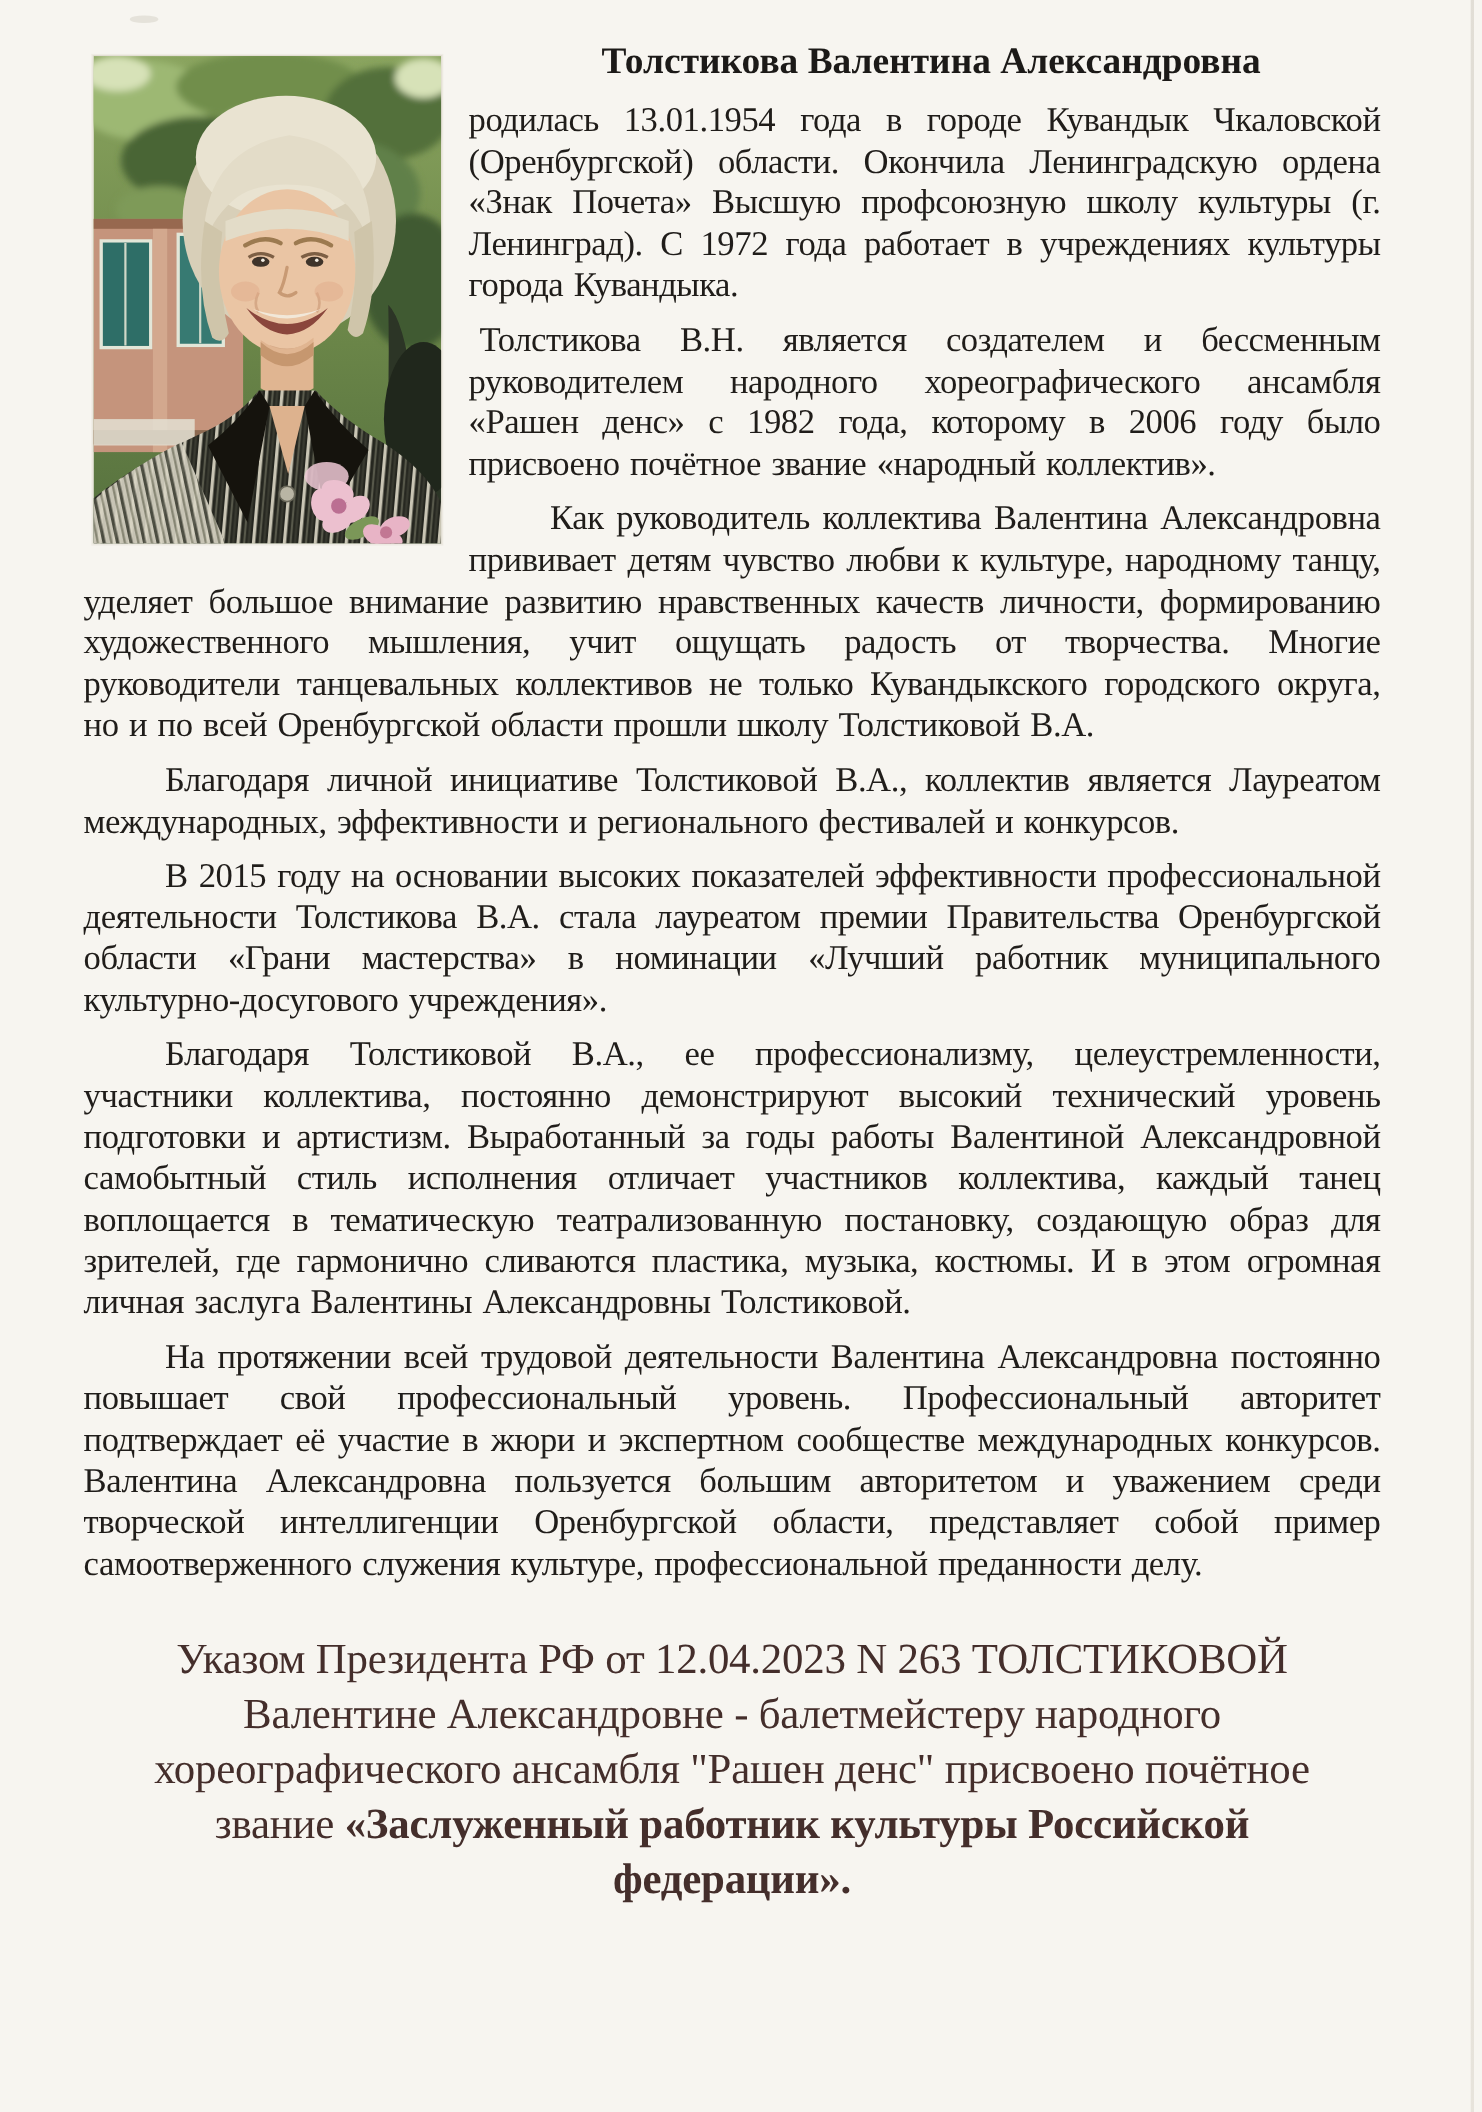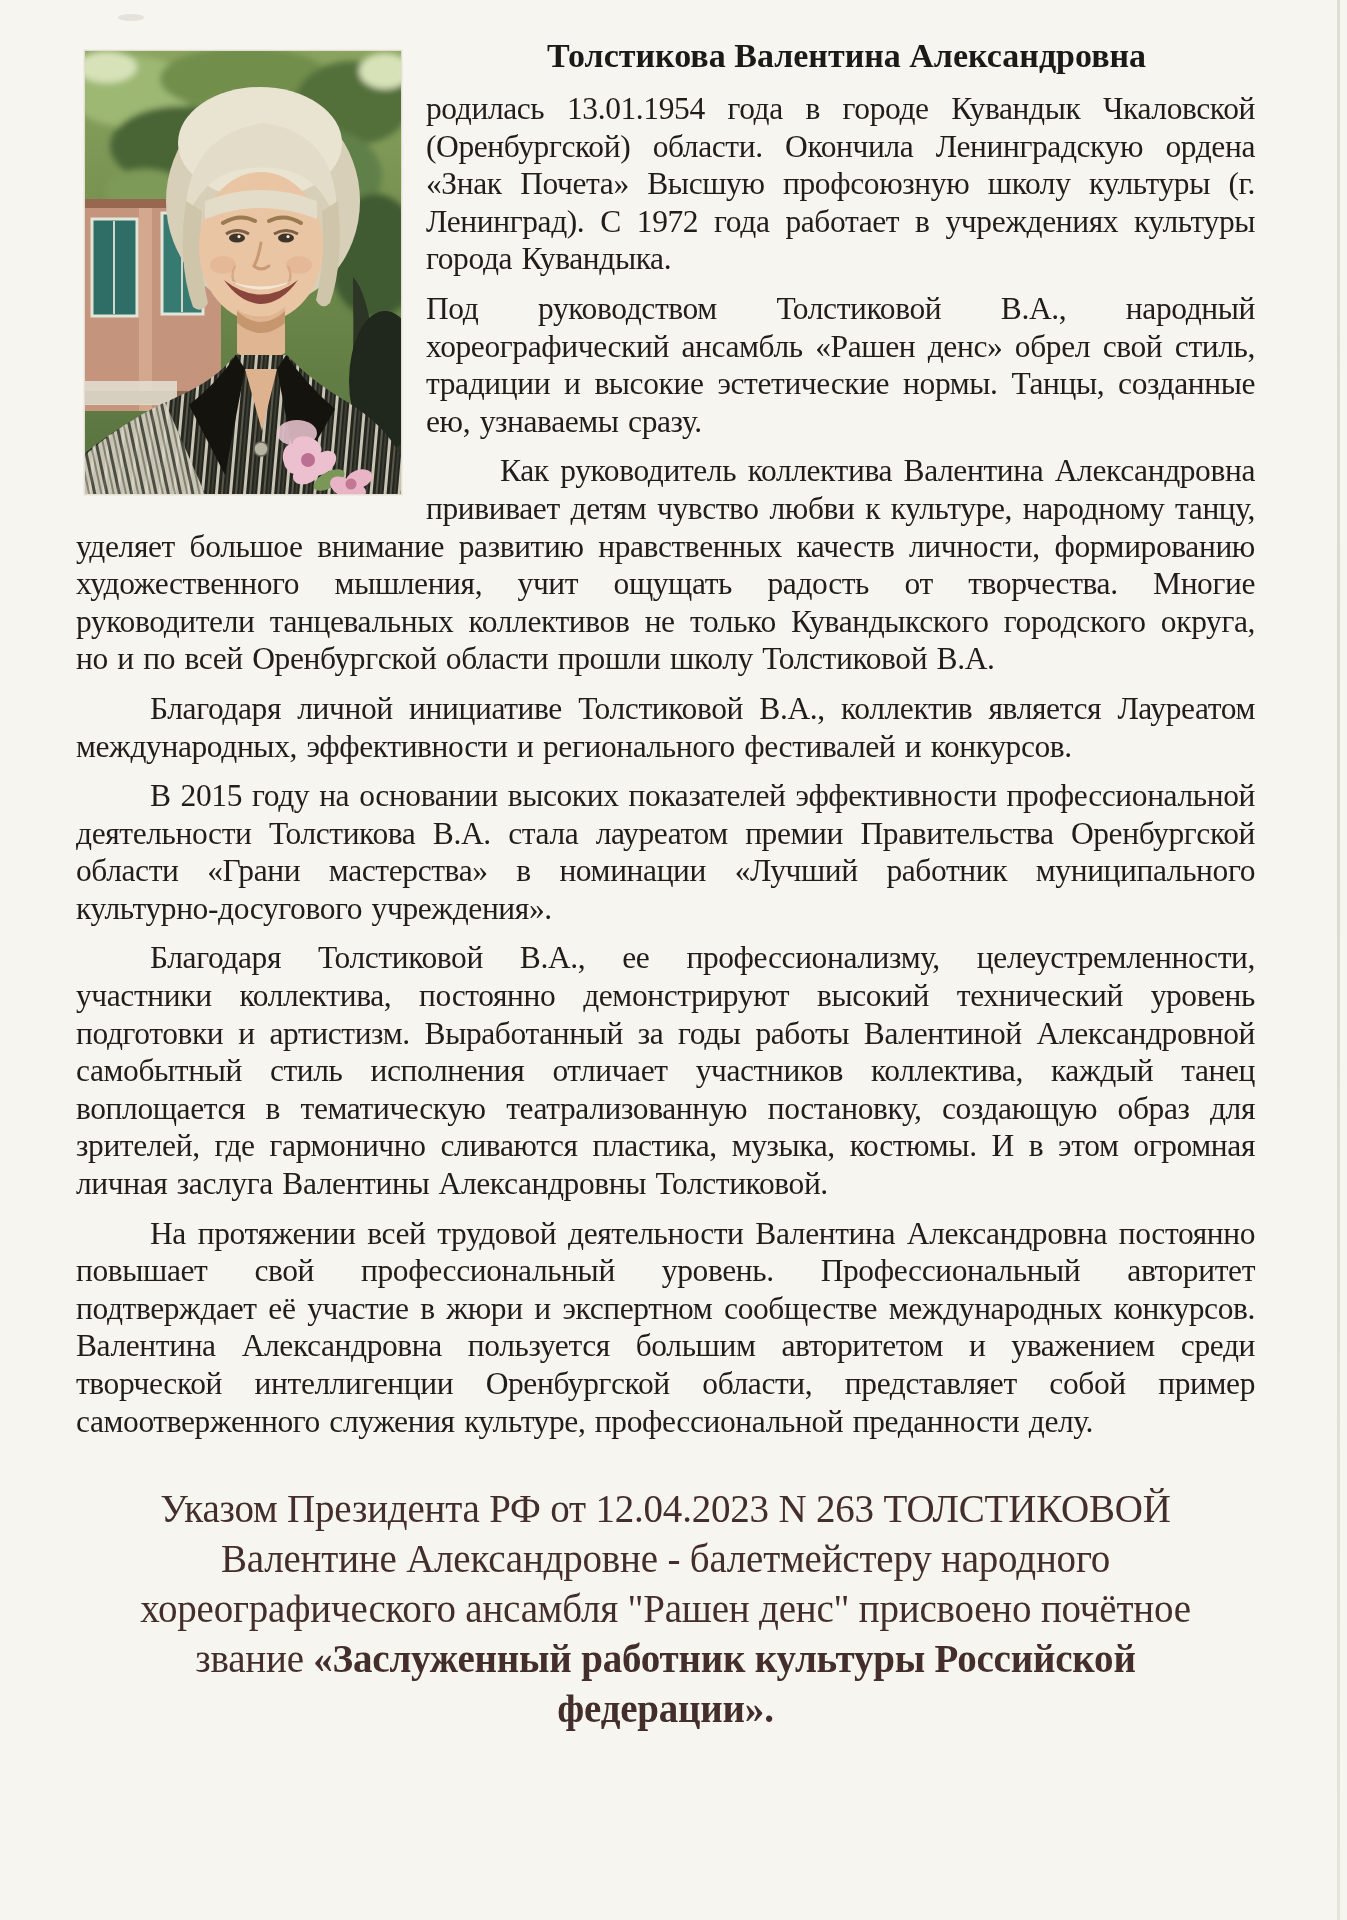--- a/index.html
+++ b/index.html
@@ -181,21 +181,21 @@
           <ellipse cx="268" cy="441" rx="13" ry="8"></ellipse>
         </g>
         <circle cx="266" cy="433" r="5.5" fill="#c27793"></circle>
       </g>
     </svg>
   </div>
 
   <h1 class="doc-title">Толстикова Валентина Александровна</h1>
 
   <p class="body-par">родилась 13.01.1954 года в городе Кувандык Чкаловской (Оренбургской) области. Окончила Ленинградскую ордена «Знак Почета» Высшую профсоюзную школу культуры (г. Ленинград). С 1972 года работает в учреждениях культуры города Кувандыка.</p>
-  <p class="body-par">Под руководством Толстиковой В.А., народный хореографический ансамбль «Рашен денс» обрел свой стиль, традиции и высокие эстетические нормы. Танцы, созданные ею, узнаваемы сразу.</p>
+  <p class="body-par tiny-indent">Толстикова В.Н. является создателем и бессменным руководителем народного хореографического ансамбля «Рашен денс» с 1982 года, которому в 2006 году было присвоено почётное звание «народный коллектив».</p>
   <p class="body-par indent">Как руководитель коллектива Валентина Александровна прививает детям чувство любви к культуре, народному танцу, уделяет большое внимание развитию нравственных качеств личности, формированию художественного мышления, учит ощущать радость от творчества. Многие руководители танцевальных коллективов не только Кувандыкского городского округа, но и по всей Оренбургской области прошли школу Толстиковой В.А.</p>
   <p class="body-par indent">Благодаря личной инициативе Толстиковой В.А., коллектив является Лауреатом международных, эффективности и регионального фестивалей и конкурсов.</p>
   <p class="body-par indent">В 2015 году на основании высоких показателей эффективности профессиональной деятельности Толстикова В.А. стала лауреатом премии Правительства Оренбургской области «Грани мастерства» в номинации «Лучший работник муниципального культурно-досугового учреждения».</p>
   <p class="body-par indent">Благодаря Толстиковой В.А., ее профессионализму, целеустремленности, участники коллектива, постоянно демонстрируют высокий технический уровень подготовки и артистизм. Выработанный за годы работы Валентиной Александровной самобытный стиль исполнения отличает участников коллектива, каждый танец воплощается в тематическую театрализованную постановку, создающую образ для зрителей, где гармонично сливаются пластика, музыка, костюмы. И в этом огромная личная заслуга Валентины Александровны Толстиковой.</p>
   <p class="body-par indent">На протяжении всей трудовой деятельности Валентина Александровна постоянно повышает свой профессиональный уровень. Профессиональный авторитет подтверждает её участие в жюри и экспертном сообществе международных конкурсов.  Валентина Александровна пользуется большим авторитетом и уважением среди творческой интеллигенции Оренбургской области, представляет собой пример самоотверженного служения культуре, профессиональной преданности делу.</p>
 
   <p class="footer-par"><span>Указом Президента РФ от 12.04.2023 N 263 ТОЛСТИКОВОЙ Валентине Александровне - балетмейстеру народного хореографического ансамбля "Рашен денс" присвоено почётное звание </span><b>«Заслуженный работник культуры Российской федерации».</b></p>
 
 </div>
 

